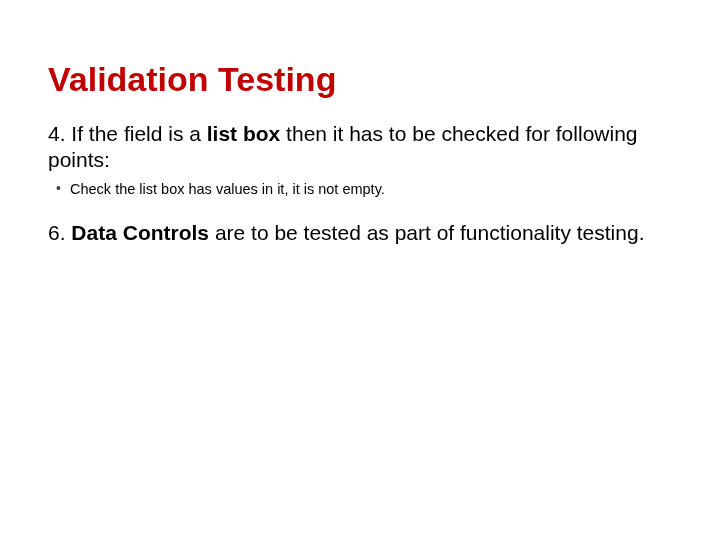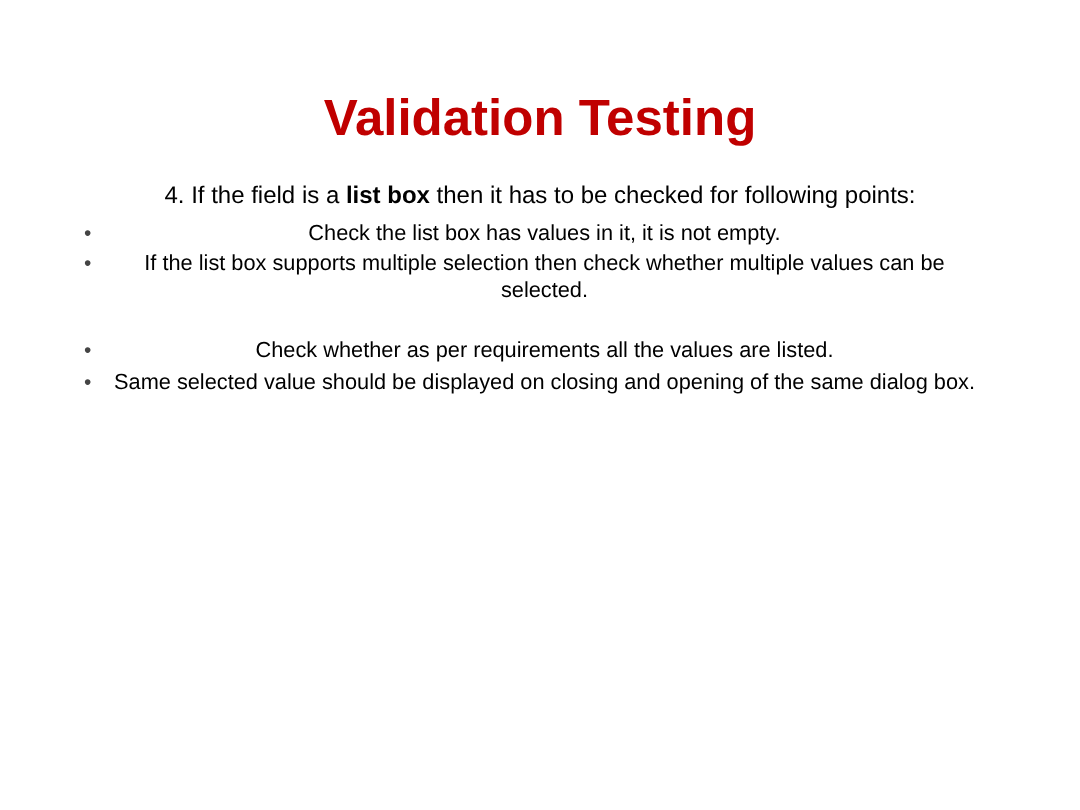--- a/index.html
+++ b/index.html
@@ -9,31 +9,30 @@
     height: 540px;
     background: #ffffff;
     font-family: Arial, Helvetica, sans-serif;
     color: #000;
   }
   .slide {
     box-sizing: border-box;
     width: 720px;
     height: 540px;
     padding: 40px 48px 0 48px;
-    text-align: center;
   }
   .title {
     font-size: 34px;
     font-weight: 700;
     color: #c00000;
     margin: 20px 0 22px 0;
     letter-spacing: 0px;
   }
   .section-head {
-    font-size: 16px;
+    font-size: 21px;
     line-height: 1.25;
     margin: 0 0 6px 0;
     font-weight: 400;
   }
   .section-head .bold { font-weight: 700; }
   .bullets {
     list-style: none;
     padding: 0 0 0 22px;
     margin: 0 16px 22px 0;
   }
@@ -58,22 +57,20 @@
 
 <div class="slide">
 
   <div class="title">Validation Testing</div>
 
   <p class="section-head">
     <span>4. If the field is a </span><span class="bold">list box</span><span> then it has to be checked for following points:</span>
   </p>
   <ul class="bullets">
     <li>Check the list box has values in it, it is not empty.</li>
-    <li>If the list box supports multiple selection then check whether multiple values can be selected.</li>
   </ul>
 
-  <ul class="bullets">
-    <li>Check whether as per requirements all the values are listed.</li>
-    <li>Same selected value should be displayed on closing and opening of the same dialog box.</li>
-  </ul>
 
+  <p class="section-head">
+    <span>6. </span><span class="bold">Data Controls</span><span> are to be tested as part of functionality testing.</span>
+  </p>
 
 </div>
 
 </body></html>

